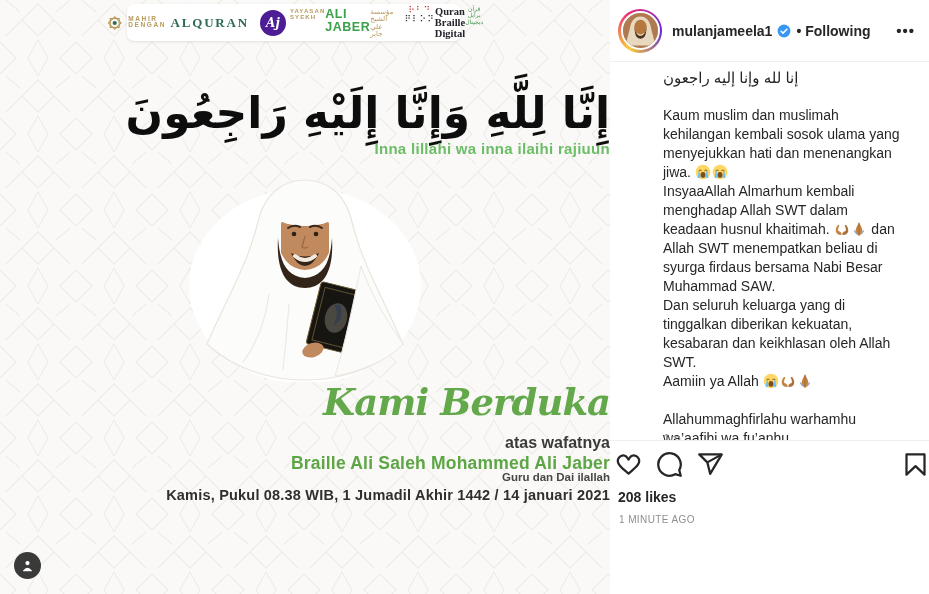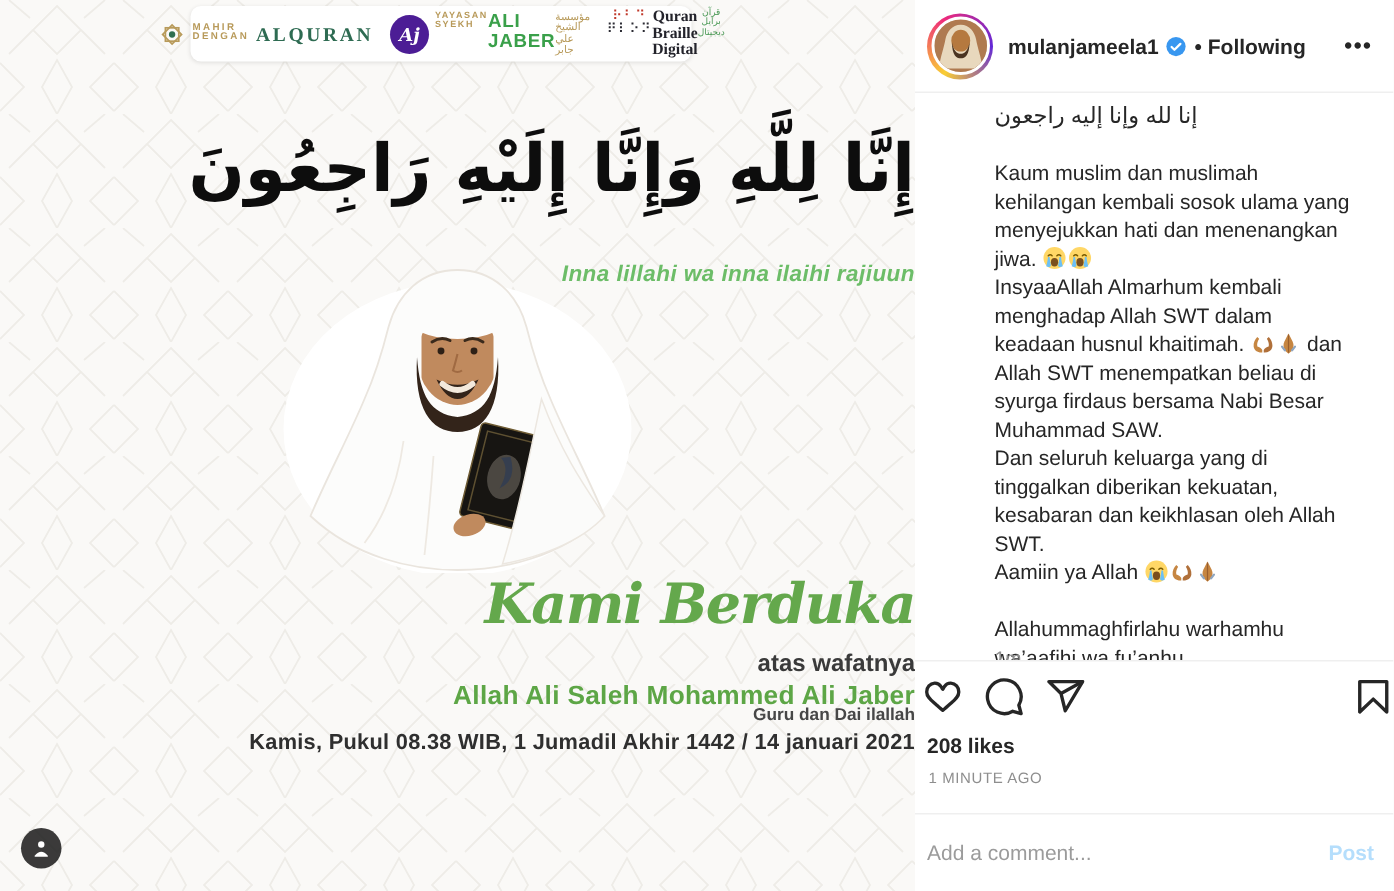--- a/index.html
+++ b/index.html
@@ -27,21 +27,21 @@
     font-family:"DejaVu Serif",serif;font-style:italic;font-weight:700;font-size:12px;flex:none}
   .l2-top{font-size:6px;letter-spacing:1.1px;color:var(--gold);font-weight:700}
   .l2-name{font-size:12.5px;letter-spacing:.5px;color:#3aa04a;font-weight:800}
   .l2-ar{font-size:7px;color:var(--gold)}
   .l3-dots{font-size:9px;letter-spacing:1px;line-height:1}
   .dots-red{color:#c0392b}.dots-dark{color:#2c2c34}
   .l3-name{font-family:"Liberation Serif",serif;font-size:10.5px;font-weight:700;color:#23232b}
   .l3-ar{font-size:6px;color:#4c9a57}
 
   .calligraphy{top:70px;font-family:"DejaVu Sans",sans-serif;font-weight:700;font-size:44px;line-height:86px;color:#0d0d0d;letter-spacing:-1px}
-  .transliteration{top:174px;font-size:15px;font-weight:700;font-style:italic;color:var(--green-light);letter-spacing:.3px}
+  .transliteration{top:140px;font-size:15px;font-weight:700;color:var(--green-light);letter-spacing:.3px}
 
   .figure-wrap{position:absolute;left:185px;top:174px;width:240px;height:208px}
 
   .headline{top:380px;font-family:"DejaVu Serif",serif;font-style:italic;font-weight:700;font-size:37px;color:var(--green);letter-spacing:-1px}
   .sub-headline{top:434px;font-size:16px;font-weight:700;color:var(--text-dark)}
   .deceased-name{top:453px;font-size:17.5px;font-weight:800;color:#5da646;letter-spacing:.2px}
   .deceased-title{top:471px;font-size:11.5px;font-weight:700;color:#474747}
   .date-line{top:487px;font-size:14.5px;font-weight:700;color:#2f2f2f;letter-spacing:.2px}
   .closing{top:524px;font-size:17px;font-weight:800;font-style:italic;color:#1d1d1d;letter-spacing:-.2px}
 
@@ -158,21 +158,21 @@
           <ellipse cx="151" cy="144" rx="11" ry="15" fill="#55504a" opacity=".85"></ellipse>
           <path d="M146 132 q8 6 4 20 q10 -8 2 -22 z" fill="#2f3c52" opacity=".8"></path>
         </g>
         <ellipse cx="128" cy="176" rx="11" ry="7" fill="#c08a5e" transform="rotate(-18 128 176)"></ellipse>
         <path d="M176 92 C190 130 206 152 218 170 C202 188 172 198 150 202 C160 170 168 130 176 92 Z" fill="#fbfbfa" stroke="#ece7e0" stroke-width="1"></path>
       </svg>
     </div>
 
     <div class="img-center headline">Kami Berduka</div>
     <div class="img-center sub-headline">atas wafatnya</div>
-    <div class="img-center deceased-name">Allah Ali Saleh Mohammed Ali Jaber</div>
+    <div class="img-center deceased-name">Braille Ali Saleh Mohammed Ali Jaber</div>
     <div class="img-center deceased-title">Guru dan Dai ilallah</div>
     <div class="img-center date-line">Kamis, Pukul 08.38 WIB, 1 Jumadil Akhir  1442 / 14 januari 2021</div>
 
     <div class="tag-badge">
       <svg width="15" height="15" viewBox="0 0 24 24">
         <circle cx="12" cy="8" r="3.4" fill="#fff"></circle>
         <path d="M5 20 q7 -8.5 14 0 v1 h-14 z" fill="#fff"></path>
       </svg>
     </div>
   </div>
@@ -266,19 +266,15 @@
         <span class="icon-btn bookmark">
           <svg viewBox="0 0 24 24" fill="none" stroke="currentColor" stroke-width="2" stroke-linejoin="round">
             <polygon points="20 21 12 13.4 4 21 4 3 20 3 20 21"></polygon>
           </svg>
         </span>
       </div>
       <div class="likes">208 likes</div>
       <div class="timestamp">1 MINUTE AGO</div>
     </div>
 
-    <div class="rp-comment">
-      <input class="comment-input" placeholder="Add a comment..." style="">
-      <button class="post-btn">Post</button>
-    </div>
 
   </div>
 </div>
 
 </body></html>

